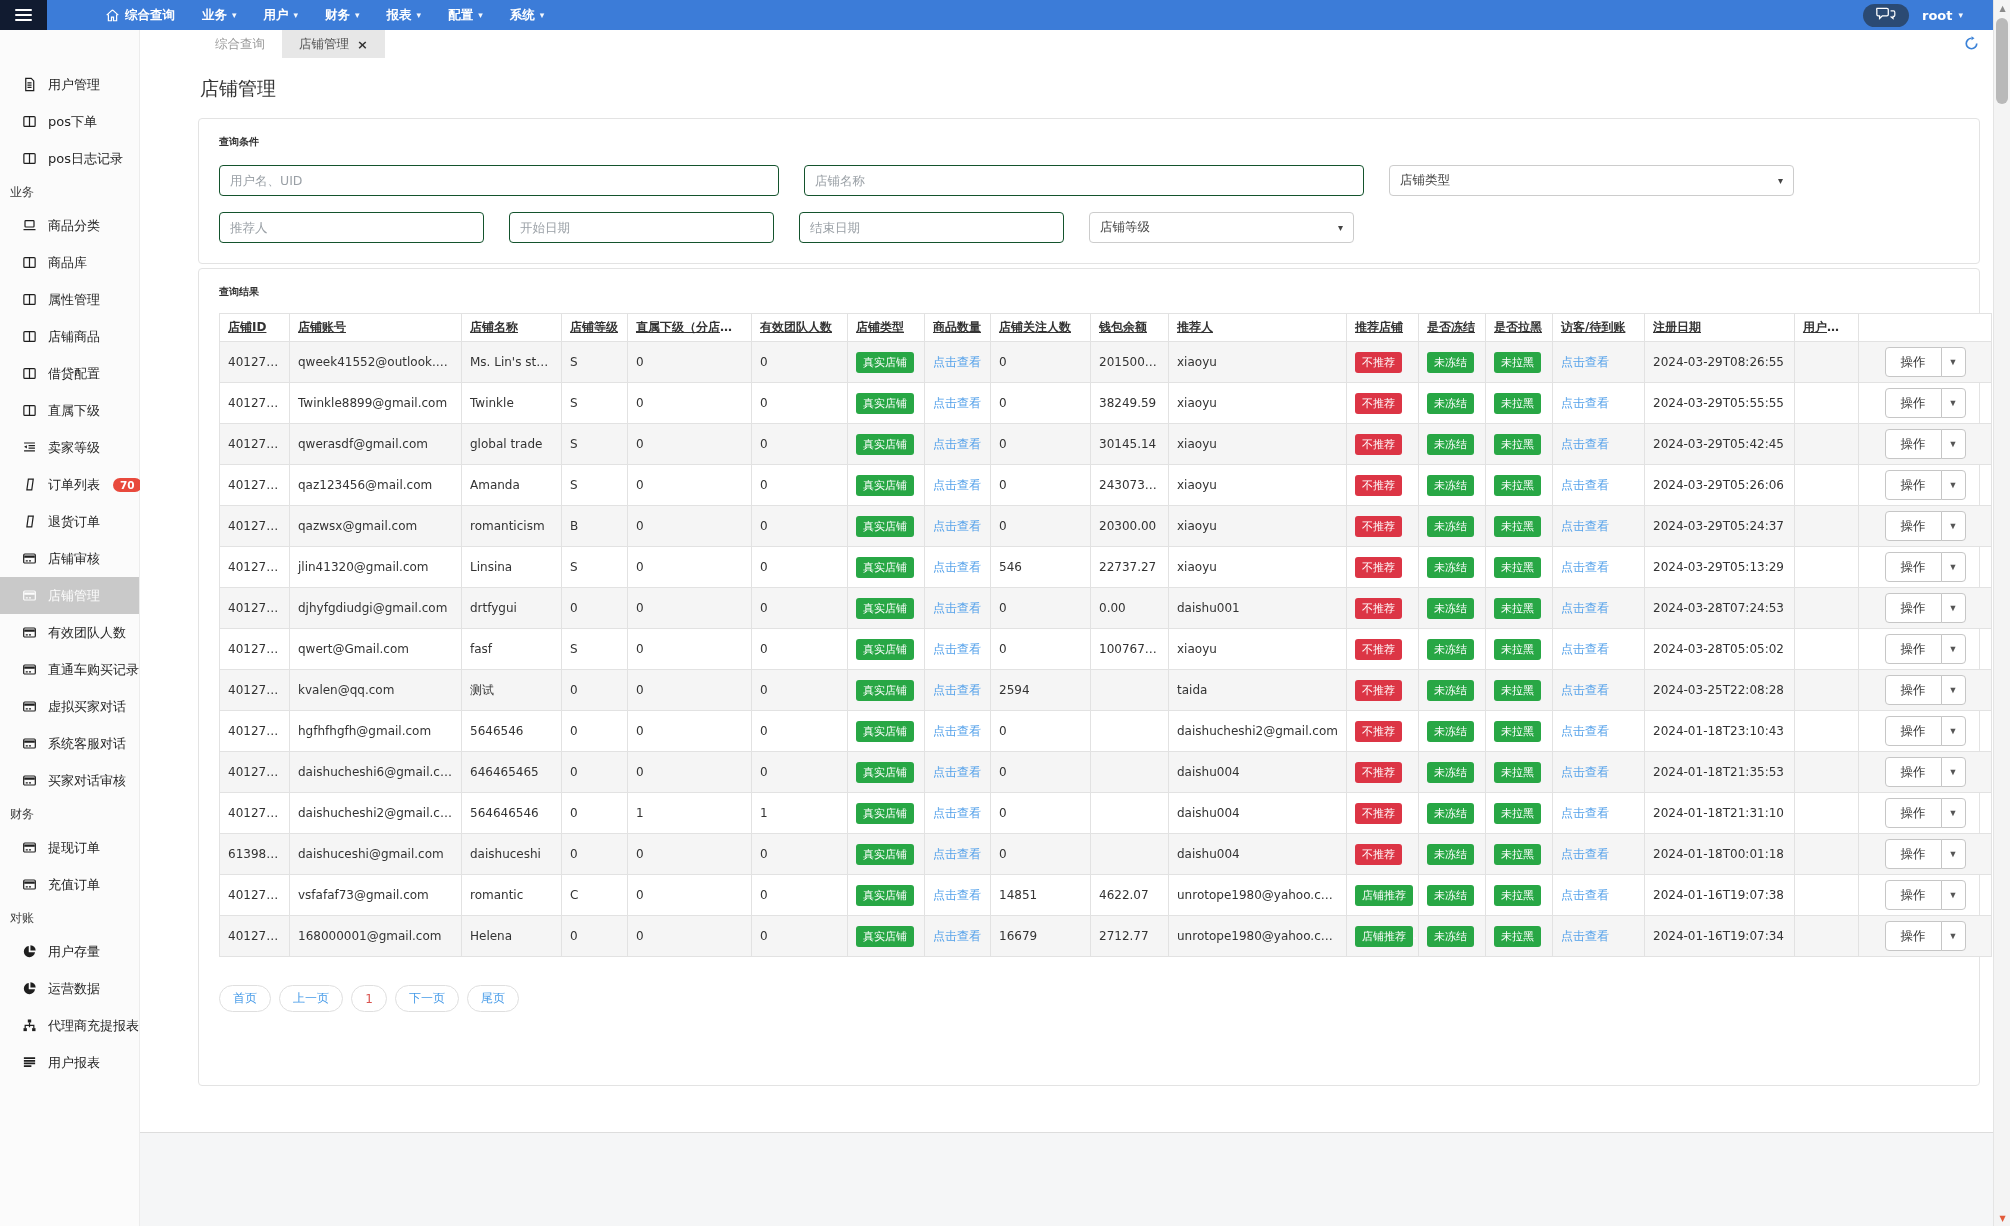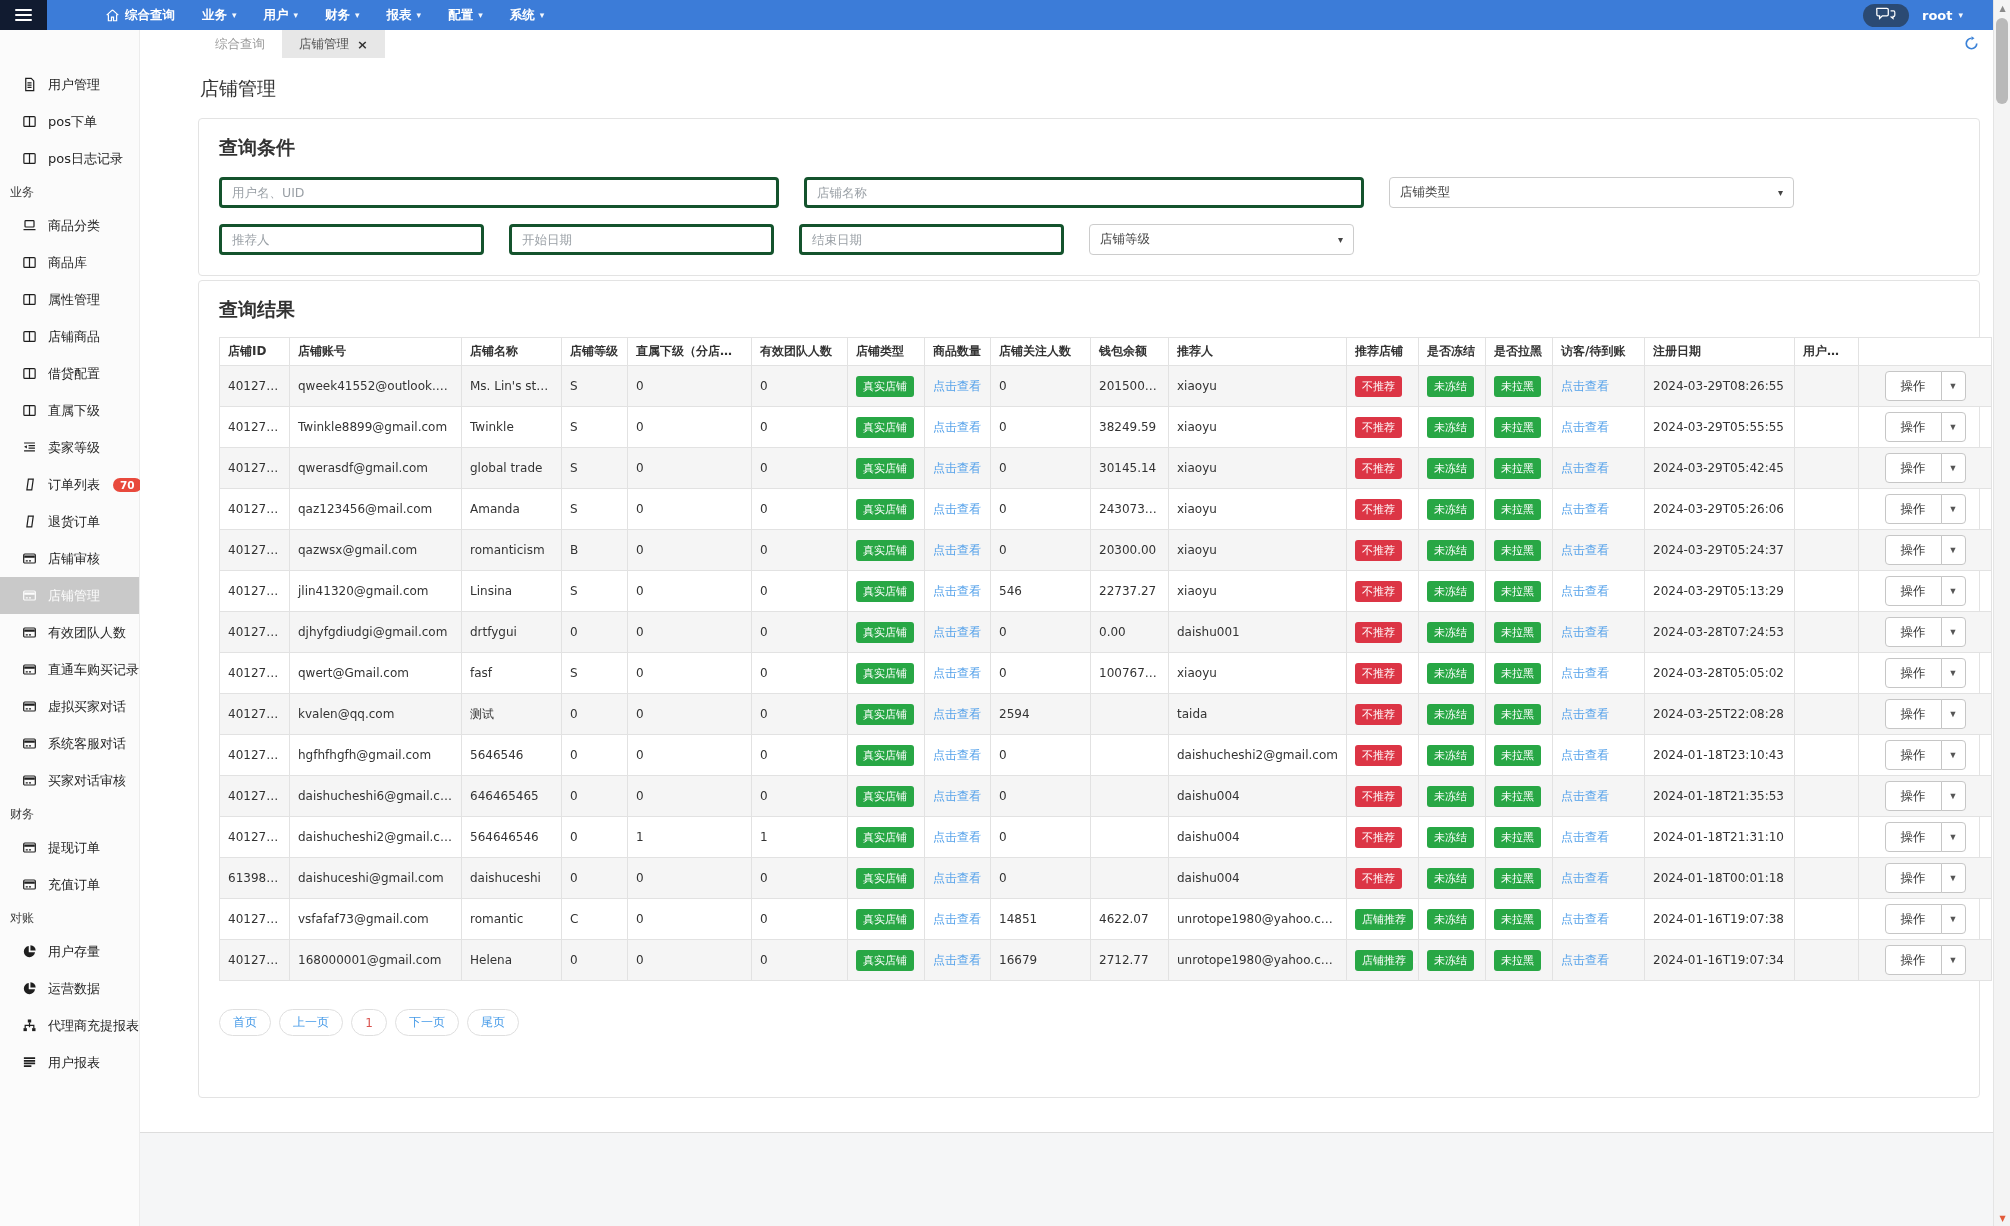--- a/index.html
+++ b/index.html
@@ -29,33 +29,33 @@
   
   .main { position:absolute; top:30px; left:140px; width:1853px; height:1196px; background:#fff; }
   .tabbar { height:28px; display:flex; align-items:stretch; padding-left:58px; position:relative; }
   .tab { display:flex; align-items:center; padding:0 17px; font-size:12.5px; color:#9a9a9a; cursor:pointer; gap:8px; }
   .tab.active { background:#e7e7e7; color:#555; }
   .tab-close { font-size:13px; font-weight:bold; color:#333; line-height:1; }
   .refresh { position:absolute; right:14px; top:6px; cursor:pointer; }
   .content { padding:8px 13px 0 58px; }
   .page-title { font-size:19px; color:#333; margin:10px 0 16px 2px; font-weight:normal; }
   .card { border:1px solid #e3e3e3; border-radius:4px; background:#fff; padding:16px 20px 20px; }
-  .card-heading { font-size:19px; font-weight:bold; color:#333; }
+  .card-heading { font-size:10px; font-weight:bold; color:#333; }
   .form-row { display:flex; margin-top:16px; gap:25px; }
-  .input { height:31px; border:3px solid #14532d; border-radius:4px; padding:0 10px; font-size:12.5px; color:#737373; background:#fff; outline:none; font-family:inherit; }
+  .input { height:31px; border:1px solid #14532d; border-radius:4px; padding:0 10px; font-size:12.5px; color:#737373; background:#fff; outline:none; font-family:inherit; }
   .input::placeholder { color:#9aa0a6; }
   .sel { height:31px; border:1px solid #ccc; border-radius:4px; display:flex; align-items:center; justify-content:space-between; padding:0 10px; font-size:12.5px; color:#444; background:#fff; cursor:pointer; }
   .sel .caret { font-size:10px; color:#444; }
   .w-big { width:560px; } .w-sm { width:265px; } .w-btn { width:405px; }
   .btn-query { height:31px; border:1px solid #ccc; border-radius:4px; background:#fff; font-size:12.5px; color:#333; cursor:pointer; font-family:inherit; }
   .results-card { margin-top:4px; min-height:818px; }
   
   table.result { width:100%; border-collapse:collapse; margin-top:14px; table-layout:fixed; }
   table.result th, table.result td { border:1px solid #e2e2e2; padding:0 8px; font-size:12px; color:#333; text-align:left; vertical-align:middle; overflow:hidden; white-space:nowrap; text-overflow:ellipsis; }
-  table.result th { height:28px; font-weight:bold; background:#fff; }
+  table.result th { height:28px; font-weight:bold; background:#fff;text-decoration:underline; }
   table.result td { height:41px; background:transparent; }
   table.result tbody tr:nth-child(odd) { background:#f5f5f5; }
   .badge { display:inline-block; color:#fff; font-size:11px; padding:3px 7px; border-radius:3px; white-space:nowrap; }
   .link { color:#52a0ea; cursor:pointer; text-decoration:none; }
   .ops { display:inline-flex; }
   .op-main { height:30px; padding:0 15px; border:1px solid #c6c6c6; border-radius:4px 0 0 4px; background:#fff; font-size:12.5px; color:#333; cursor:pointer; font-family:inherit; }
   .op-caret { height:30px; width:25px; margin-left:-1px; border:1px solid #c6c6c6; border-radius:0 4px 4px 0; background:#fff; display:flex; align-items:center; justify-content:center; font-size:9px; color:#555; cursor:pointer; }
   
   .pagination { display:flex; gap:8px; margin-top:28px; }
   .page-pill { height:27px; min-width:36px; padding:0 13px; border:1px solid #dfdfdf; border-radius:14px; background:#fff; display:flex; align-items:center; justify-content:center; font-size:12px; color:#459ae8; cursor:pointer; }

